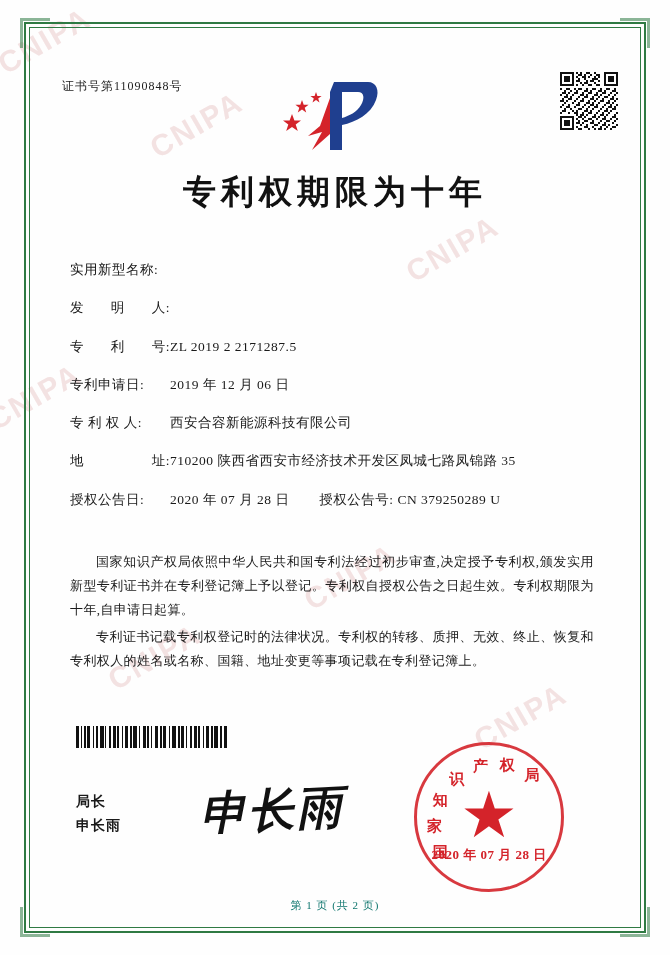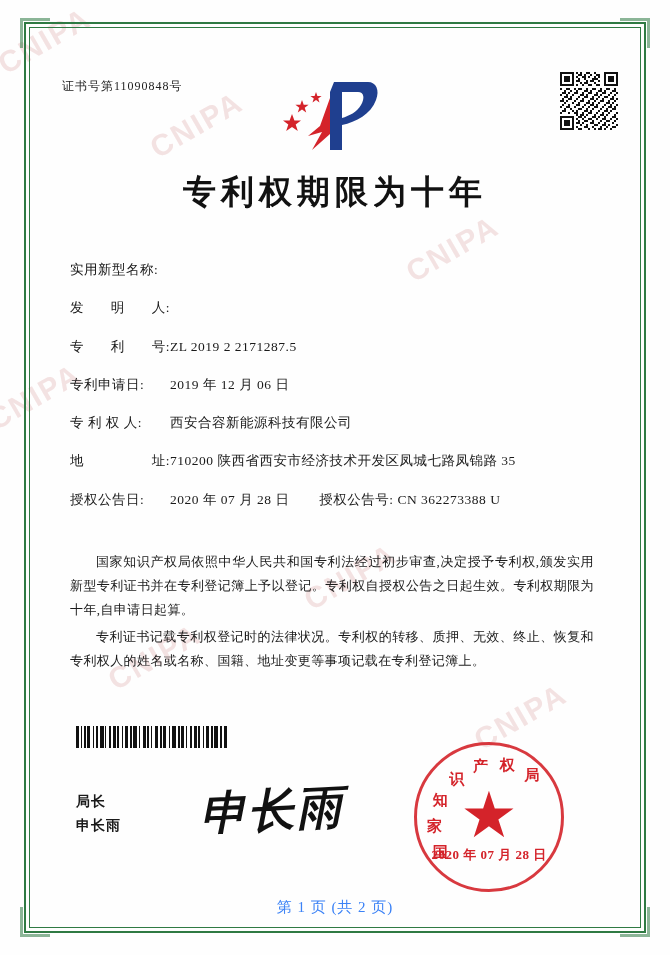--- a/index.html
+++ b/index.html
@@ -241,23 +241,23 @@
     font-weight: 600;
     color: #d4232a;
     letter-spacing: 0.5px;
   }
 
   
   .footer {
     position: absolute;
     left: 0; right: 0; top: 898px;
     text-align: center;
-    font-size: 15px;
+    font-size: 11px;
     letter-spacing: 1px;
-    color: #3b82f6;
+    color: #0f766e;
   }
 </style>
 </head>
 <body>
 
 <div id="page">
 
   <div class="wm wm1">CNIPA</div>
   <div class="wm wm2">CNIPA</div>
   <div class="wm wm3">CNIPA</div>
@@ -556,21 +556,21 @@
       <div class="val">
         <span class="cont">710200 陕西省西安市经济技术开发区凤城七路凤锦路 35</span>
       </div>
     </div>
 
     <div class="row pub">
       <div class="lbl">授权公告日:</div>
       <div class="val">
         <span>2020 年 07 月 28 日</span>
         <span class="val2 inline-lbl">授权公告号:</span>
-        <span>CN 362273388 U</span>
+        <span>CN 379250289 U</span>
       </div>
     </div>
 
   </div>
 
   <div class="para p2">专利证书记载专利权登记时的法律状况。专利权的转移、质押、无效、终止、恢复和专利权人的姓名或名称、国籍、地址变更等事项记载在专利登记簿上。</div>
   <div class="para p1">国家知识产权局依照中华人民共和国专利法经过初步审查,决定授予专利权,颁发实用新型专利证书并在专利登记簿上予以登记。专利权自授权公告之日起生效。专利权期限为十年,自申请日起算。</div>
 
   <div class="barcode">
     <i style="width:3px"></i>

